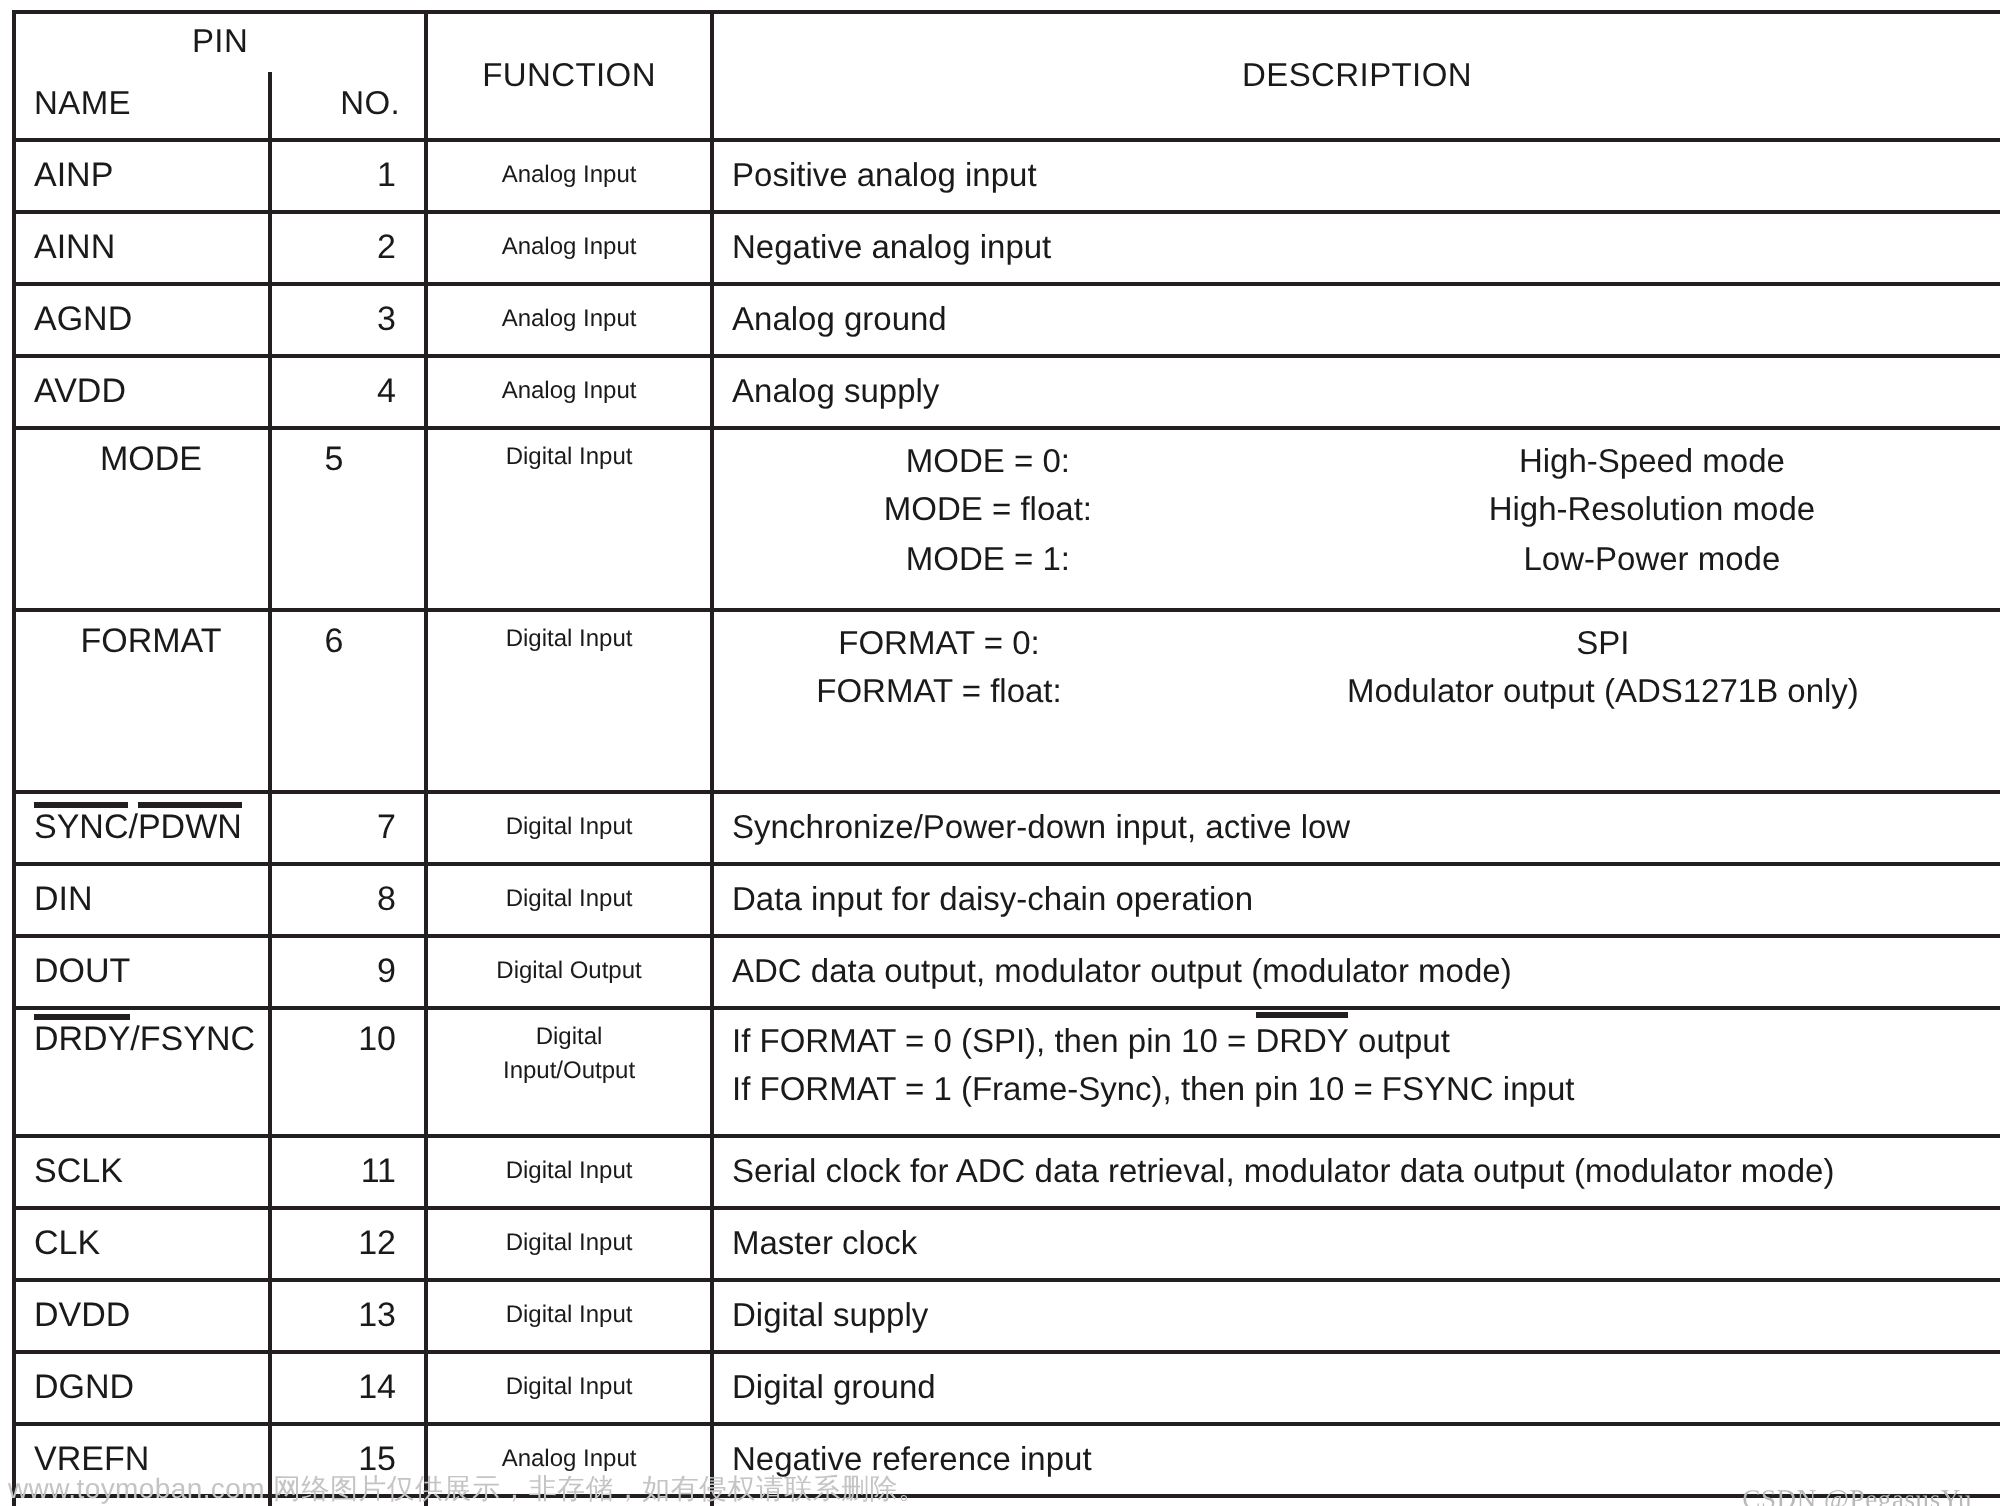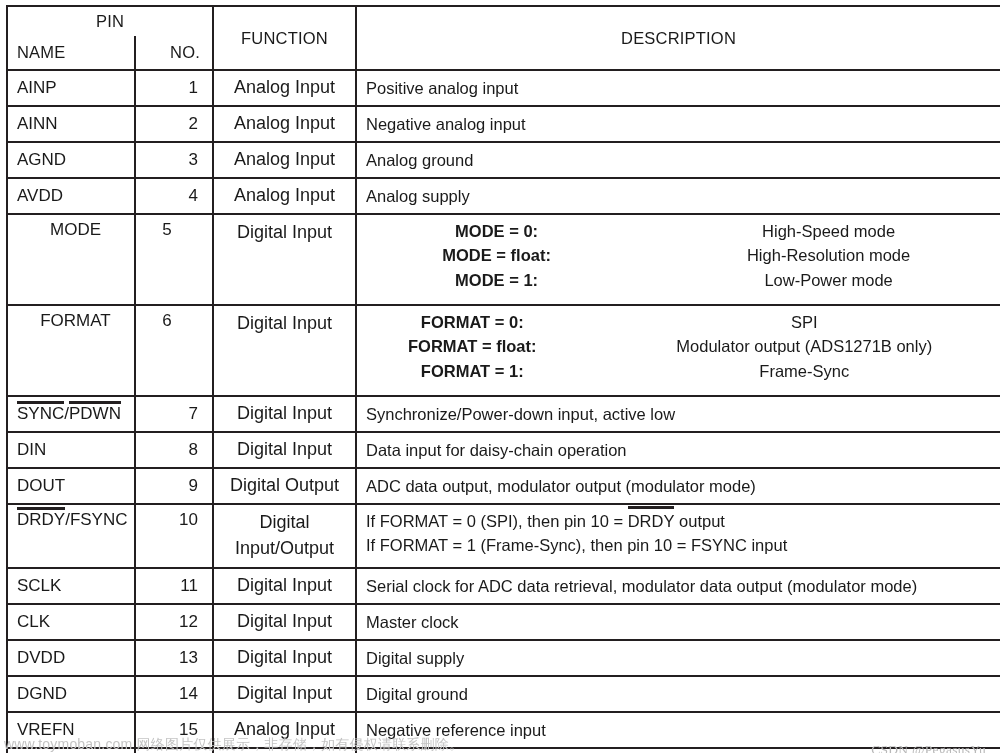--- a/index.html
+++ b/index.html
@@ -84,21 +84,21 @@
     font-size: 17px;
     border-radius: 17px;
   }
   td.cell-no {
     text-align: right;
     padding-right: 14px !important;
     font-size: 17px;
   }
   td.cell-func {
     text-align: center;
-    font-size: 18px;
+    font-size: 12px;
     line-height: 1.42;
   }
   td.cell-desc {
     text-align: left;
     padding-left: 9px !important;
     font-size: 16.5px;
     line-height: 1.45;
     margin-top: 41px;
   }
 
@@ -138,21 +138,20 @@
     display: table;
     border-collapse: collapse;
     width: 100%;
   }
   .desc-grid .dg-row { display: table-row; }
   .desc-grid .dg-cond {
     display: table-cell;
     white-space: pre;
     padding-right: 30px;
     line-height: 1.48;
-    font-weight: bold;
   }
   .desc-grid .dg-val {
     display: table-cell;
     white-space: pre;
     line-height: 1.48;
   }
   .desc-lines .dl {
     white-space: pre;
     line-height: 1.48;
   }
@@ -273,24 +272,20 @@
           <td class="cell-desc">
             <div class="desc-grid">
               <div class="dg-row">
                 <div class="dg-cond">FORMAT = 0:</div>
                 <div class="dg-val">SPI</div>
               </div>
               <div class="dg-row">
                 <div class="dg-cond">FORMAT = float:</div>
                 <div class="dg-val">Modulator output (ADS1271B only)</div>
               </div>
-              <div class="dg-row">
-                <div class="dg-cond">FORMAT = 1:</div>
-                <div class="dg-val">Frame-Sync</div>
-              </div>
             </div>
           </td>
         </tr>
         <tr class="row-h1">
           <td class="cell-name"><span class="ovl">SYNC</span><span>/</span><span class="ovl">PDWN</span></td>
           <td class="cell-no">7</td>
           <td class="cell-func"><span>Digital Input</span></td>
           <td class="cell-desc">
             <div class="desc-lines">
               <div class="dl">Synchronize/Power-down input, active low</div>

